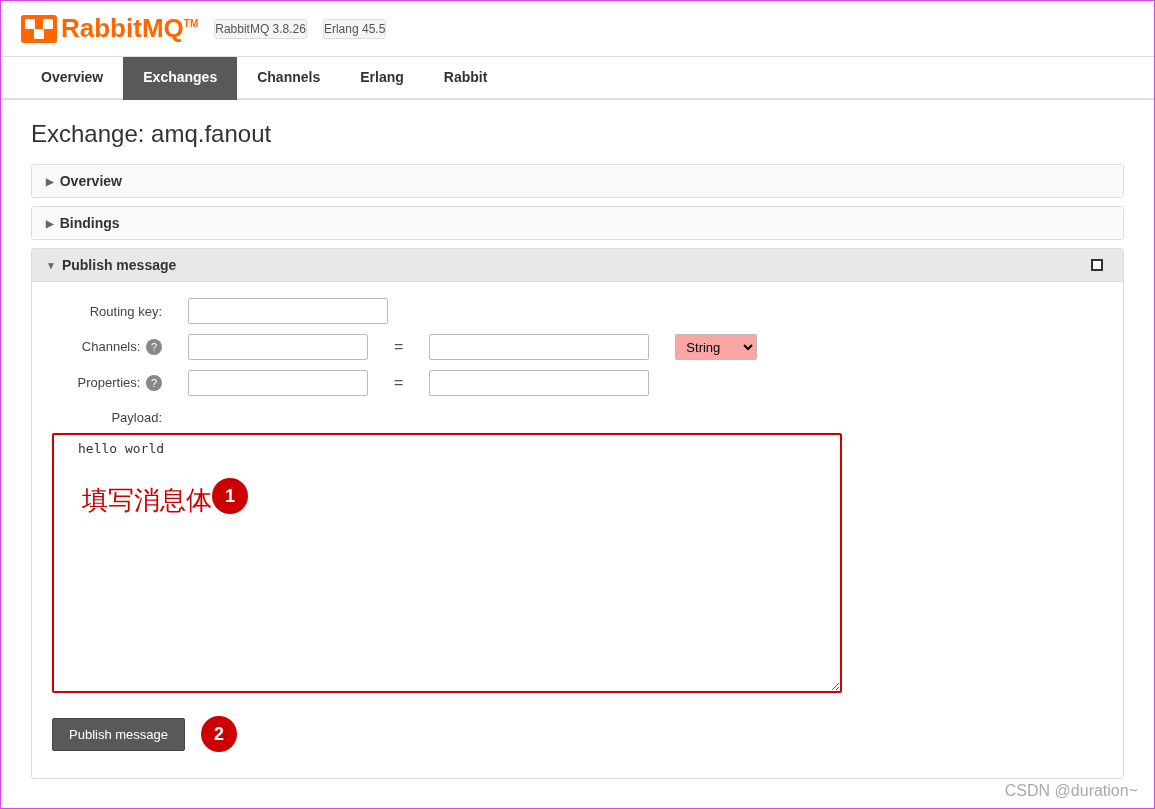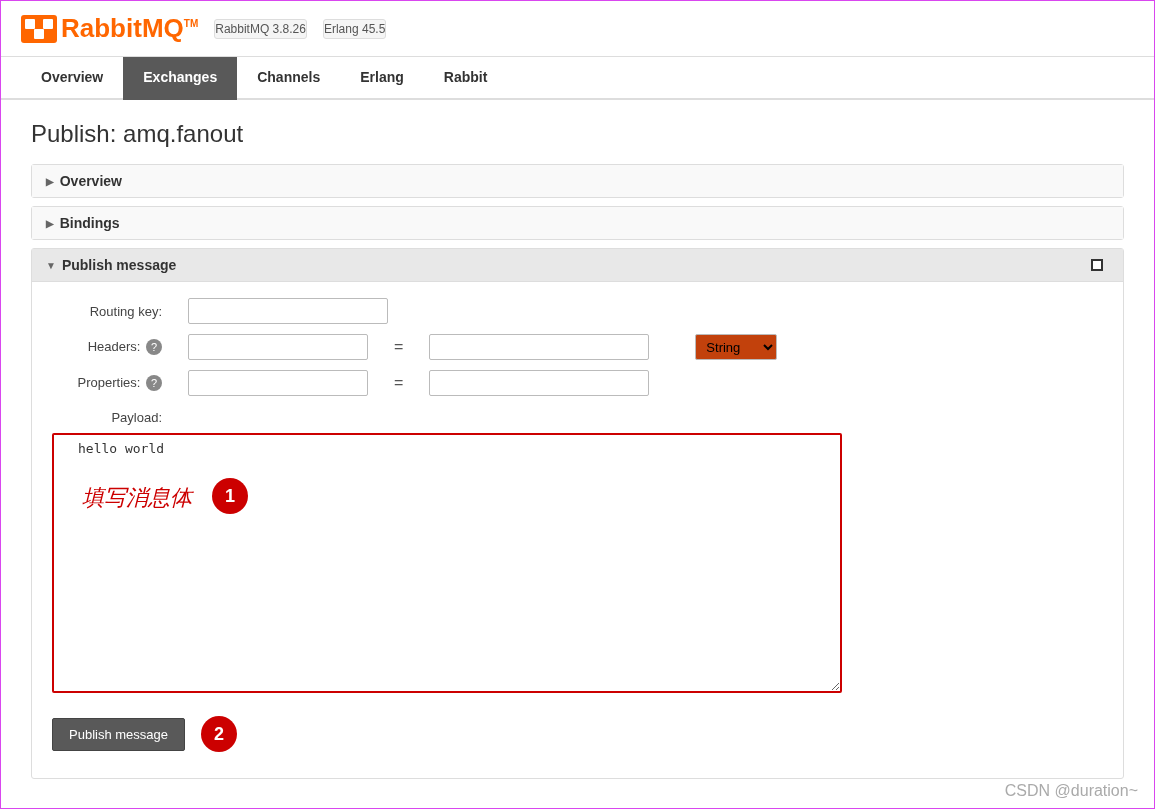--- a/index.html
+++ b/index.html
@@ -177,22 +177,21 @@
     .eq-sign {
       font-size: 16px;
       color: #555;
     }
     .select-type {
       border: 1px solid #bbb;
       padding: 3px 6px;
       font-size: 13px;
       border-radius: 2px;
       height: 26px;
-      background: #c2410c;
-      margin-left: 20px;
+      background: #fca5a5;
     }
 
     
     .payload-row {
       display: flex;
       align-items: flex-start;
       margin-bottom: 10px;
       gap: 8px;
       flex-direction: column;
     }
@@ -218,24 +217,23 @@
 
     
     .payload-wrapper {
       position: relative;
       width: 790px;
     }
     .annotation-text {
       position: absolute;
       top: 50px;
       left: 30px;
-      font-size: 22px;
+      font-size: 26px;
       color: #cc0000;
       pointer-events: none;
-      font-style: italic;
     }
     .annotation-badge {
       position: absolute;
       top: 45px;
       left: 160px;
       width: 36px;
       height: 36px;
       background: #cc0000;
       color: #fff;
       border-radius: 50%;
@@ -324,21 +322,21 @@
   <nav class="nav">
     <a class="nav-item">Overview</a>
     <a class="nav-item active">Exchanges</a>
     <a class="nav-item">Channels</a>
     <a class="nav-item">Erlang</a>
     <a class="nav-item">Rabbit</a>
   </nav>
 
   <div class="main-content">
     <h1 class="page-title">
-      <span>Publish: </span><strong>amq.fanout</strong>
+      <span>Exchange: </span><strong>amq.fanout</strong>
     </h1>
 
     <div class="section">
       <div class="section-header collapsed">
         <span class="chevron">▶</span>
         <span>Overview</span>
       </div>
     </div>
 
     <div class="section">
@@ -358,21 +356,21 @@
 
       <div class="section-body">
 
         <div class="form-row">
           <label class="form-label">Routing key:</label>
           <input class="form-input input-routing-key" type="text" value="" style="">
         </div>
 
         <div class="form-row">
           <label class="form-label">
-            <span>Headers:</span>
+            <span>Channels:</span>
             <span class="help-icon">?</span>
           </label>
           <input class="form-input input-header-key" type="text" value="" style="">
           <span class="eq-sign">=</span>
           <input class="form-input input-header-value" type="text" value="" style="">
           <select class="select-type">
             <option>String</option>
             <option>Integer</option>
             <option>Boolean</option>
           </select>

